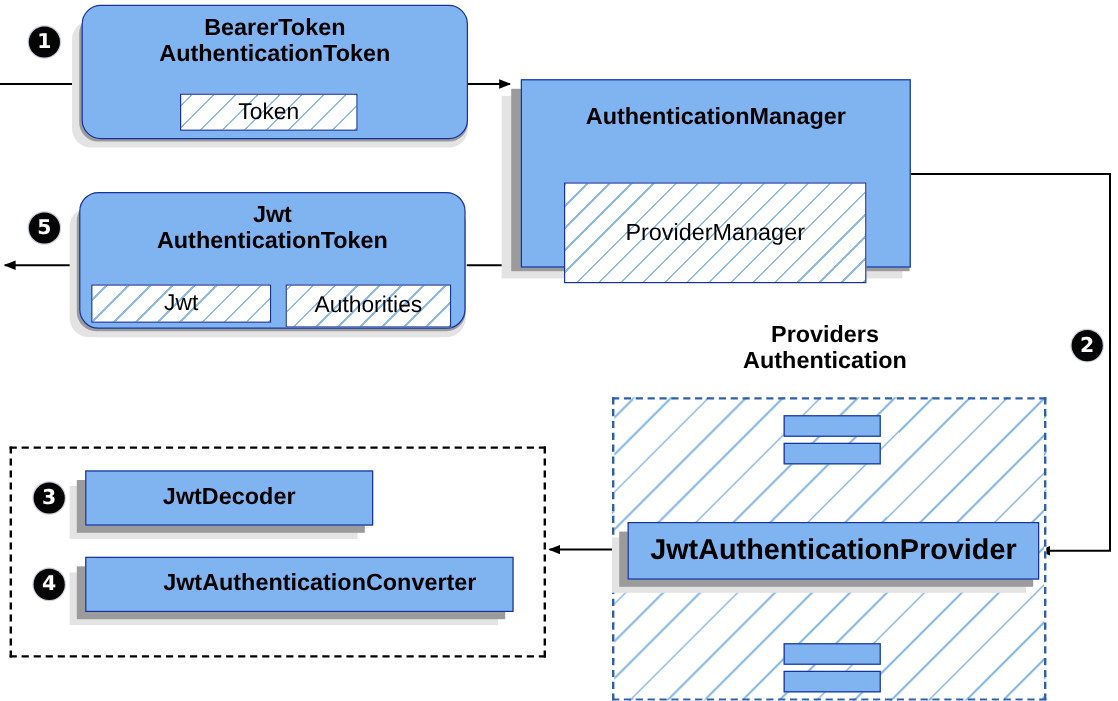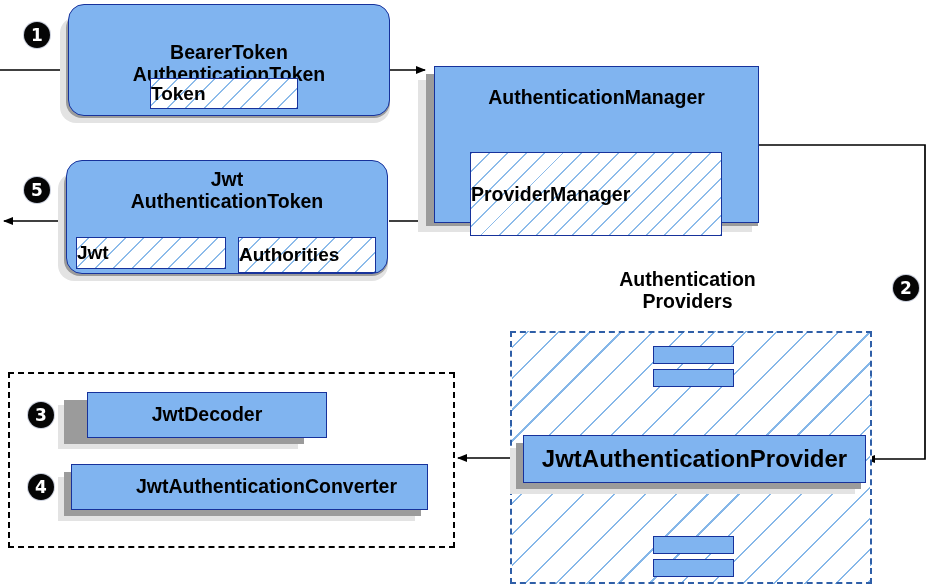--- a/index.html
+++ b/index.html
@@ -59,24 +59,24 @@
   
   .shadow-dark { background: #9b9b9b; }
   .shadow-light { background: #e3e3e3; }
   .shadow-round { border-radius: 16px; }
 
   
   .slot {
     box-sizing: border-box;
     border: 1.8px solid #17329b;
     color: #000;
-    font-weight: bold;
+    font-weight: normal;
     display: flex;
     align-items: center;
-    justify-content: flex-start;
+    justify-content: center;
     text-align: center;
   }
 
   
   .dashed-black {
     box-sizing: border-box;
     border: 2.5px dashed #000000;
     background: transparent;
   }
   .dashed-blue {
@@ -151,21 +151,21 @@
     <path d="M759,145 L925,145 L925,459 L866,459" fill="none" stroke="#000" stroke-width="1.7" marker-end="url(#arrowEnd)"></path>
 
     <line x1="521" y1="458" x2="458" y2="458" stroke="#000" stroke-width="1.7" marker-end="url(#arrowEnd)"></line>
 
     <line x1="694" y1="386" x2="694" y2="436" stroke="#000" stroke-width="3.4" marker-start="url(#arrowStartHead)" marker-end="url(#arrowEnd)"></line>
     <line x1="694" y1="487" x2="694" y2="537" stroke="#000" stroke-width="3.4" marker-start="url(#arrowStartHead)" marker-end="url(#arrowEnd)"></line>
   </svg>
 
   <div class="abs shadow-light shadow-round" style="left:60px; top:17px; width:330px; height:106px;"></div>
   <div class="abs shadow-dark shadow-round" style="left:66px; top:12px; width:324px; height:106px;"></div>
-  <div class="abs node rounded" style="left:68px; top:4px; width:322px; height:112px; flex-direction:column; justify-content:center; padding-top:8px; font-size:19.5px;">
+  <div class="abs node rounded" style="left:68px; top:4px; width:322px; height:112px; flex-direction:column; justify-content:flex-start; padding-top:8px; font-size:19.5px;">
     <div>BearerToken</div>
     <div>AuthenticationToken</div>
   </div>
   <div class="abs slot hatch-light" style="left:150px; top:78px; width:148px; height:31px; font-size:19px;">
     <span>Token</span>
   </div>
   <div class="abs bullet" style="left:24px; top:22px;">
     <span>1</span>
   </div>
 
@@ -188,22 +188,22 @@
   <div class="abs shadow-light" style="left:418px; top:80px; width:334px; height:152px;"></div>
   <div class="abs shadow-dark" style="left:426px; top:74px; width:332px; height:152px;"></div>
   <div class="abs node" style="left:434px; top:66px; width:325px; height:157px; flex-direction:column; justify-content:flex-start; padding-top:20px; font-size:19.5px;">
     <div>AuthenticationManager</div>
   </div>
   <div class="abs slot hatch-light" style="left:470px; top:123px; width:252px; height:84px; font-size:19.5px;margin-top:29px;">
     <span>ProviderManager</span>
   </div>
 
   <div class="abs plain-label" style="left:565px; top:268px; width:245px; font-size:19.5px;">
+    <div>Providers</div>
     <div>Authentication</div>
-    <div>Providers</div>
   </div>
 
   <div class="abs bullet" style="left:893px; top:275px;">
     <span>2</span>
   </div>
 
   <div class="abs dashed-blue hatch-region" style="left:510px; top:331px; width:362px; height:253px;"></div>
 
   <div class="abs mini-bar" style="left:653px; top:346px; width:81px; height:18px;"></div>
   <div class="abs mini-bar" style="left:653px; top:369px; width:81px; height:18px;"></div>
@@ -214,21 +214,21 @@
   <div class="abs shadow-light" style="left:510px; top:448px; width:345px; height:46px;"></div>
   <div class="abs shadow-dark" style="left:516px; top:443px; width:345px; height:46px;"></div>
   <div class="abs node" style="left:523px; top:435px; width:343px; height:48px; font-size:24px;">
     <span>JwtAuthenticationProvider</span>
   </div>
 
   <div class="abs dashed-black" style="left:8px; top:372px; width:447px; height:176px;"></div>
 
   <div class="abs shadow-light" style="left:58px; top:405px; width:240px; height:44px;"></div>
   <div class="abs shadow-dark" style="left:64px; top:400px; width:240px; height:44px;"></div>
-  <div class="abs node" style="left:71px; top:392px; width:240px; height:46px; font-size:19.5px;margin-left:16px;">
+  <div class="abs node" style="left:71px; top:392px; width:240px; height:46px; font-size:19.5px;">
     <span>JwtDecoder</span>
   </div>
   <div class="abs bullet" style="left:28px; top:402px;">
     <span>3</span>
   </div>
 
   <div class="abs shadow-light" style="left:58px; top:477px; width:357px; height:44px;"></div>
   <div class="abs shadow-dark" style="left:64px; top:472px; width:357px; height:44px;"></div>
   <div class="abs node" style="left:71px; top:464px; width:357px; height:46px; font-size:19.5px;padding-left:34px;">
     <span>JwtAuthenticationConverter</span>

